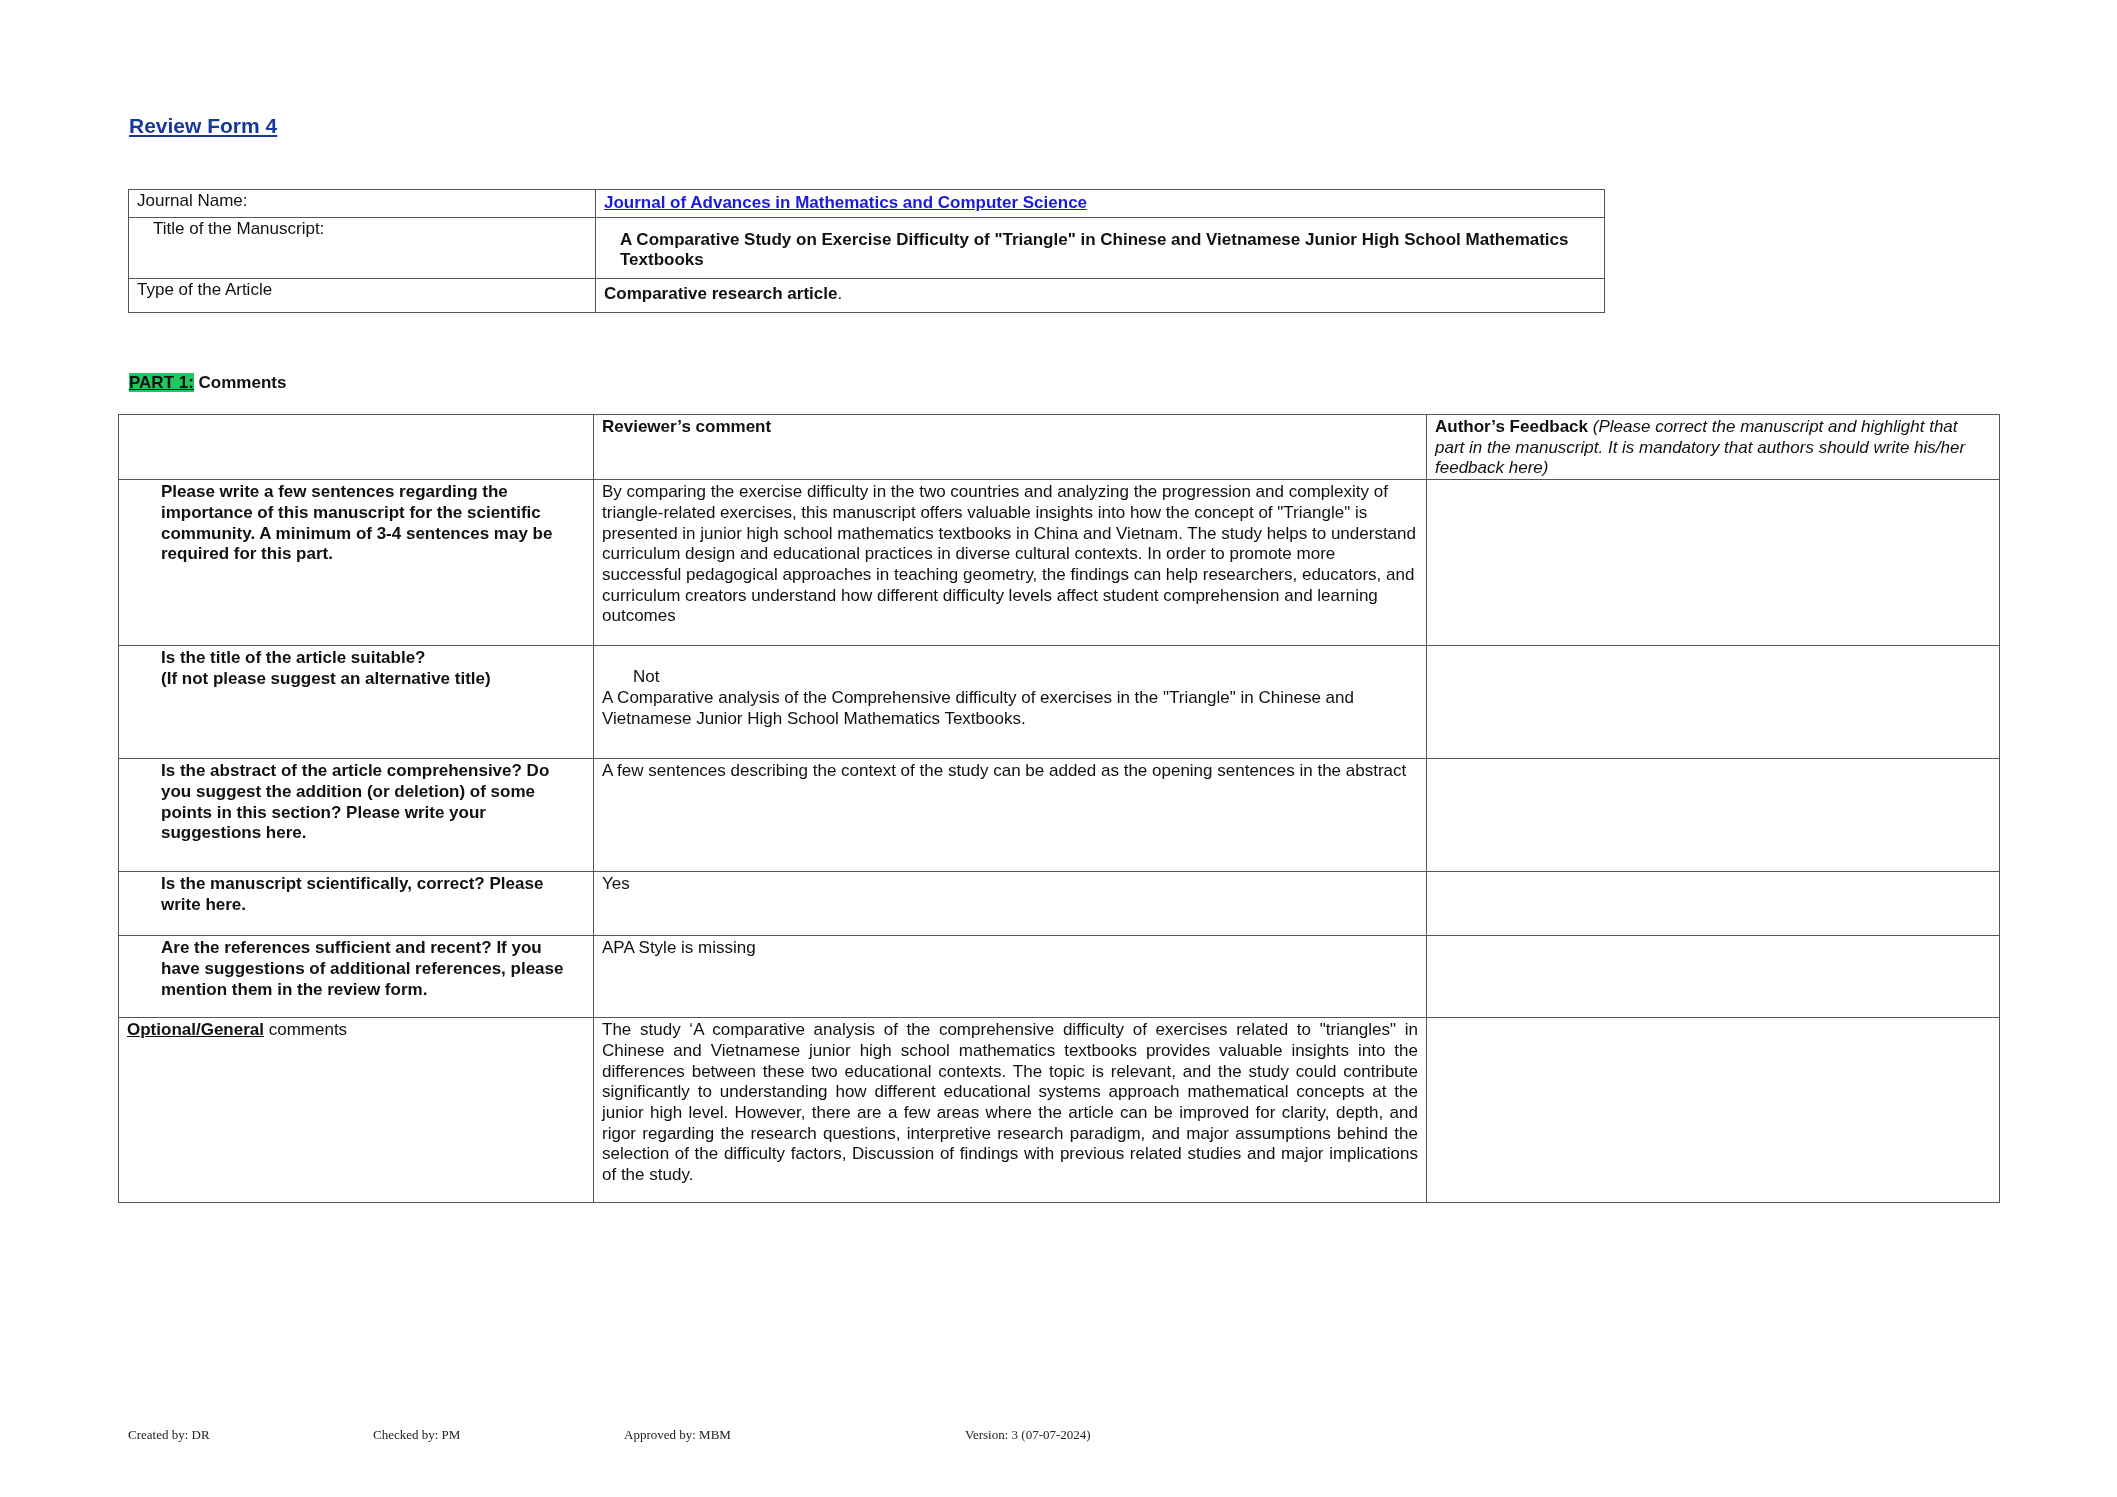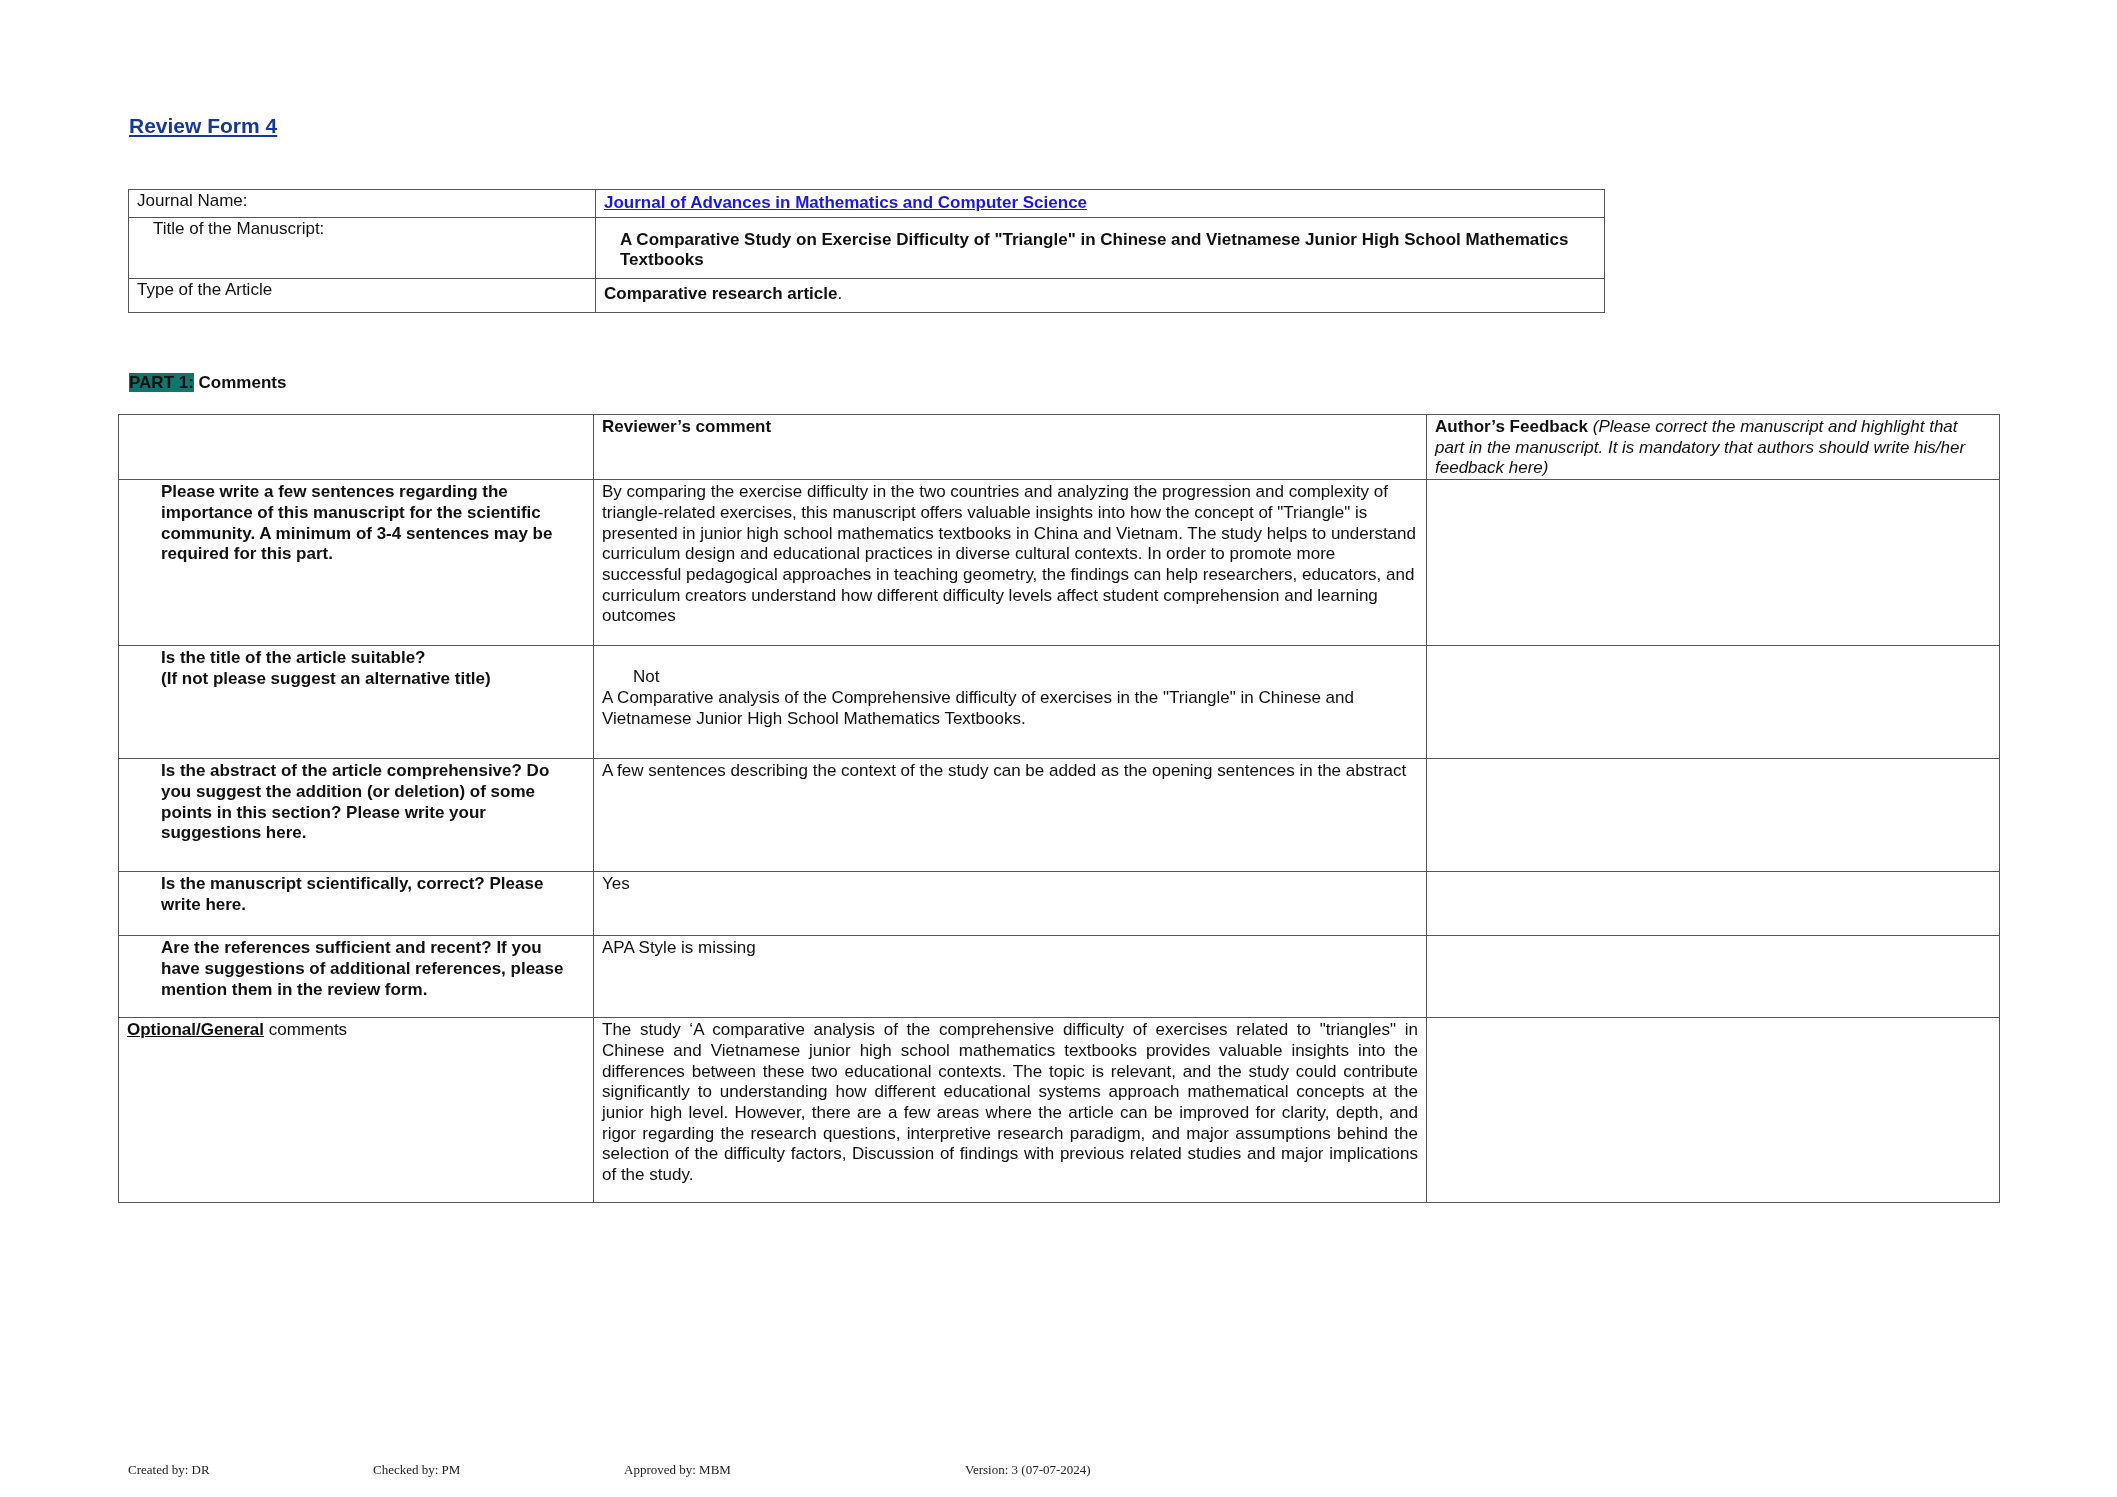--- a/index.html
+++ b/index.html
@@ -26,21 +26,21 @@
   .info-table tr.r4 td { height: 28px; }
   .info-table td.val { font-weight: bold; }
   .info-table tr.r1 td.val { padding-top: 3px; }
   .info-table tr.r2 td.val { padding-top: 3px; }
   .info-table tr.r3 td.val { vertical-align: middle; padding-top: 4px; }
   .info-table tr.r4 td.val { padding-top: 5px; }
   .val .normal { font-weight: normal; }
   .journal-link { color: #1a1adc; text-decoration: underline; cursor: pointer; }
 
   .part-heading { left: 129px; top: 373px; font-size: 17px; font-weight: bold; }
-  .part-heading .hl { background: #0f766e; }
+  .part-heading .hl { background: #22c55e; text-decoration: underline; }
 
   
   .comments-table { left: 118px; top: 414px; width: 1881px; }
   .comments-table td {
     border: 1.5px solid #555; font-size: 17px; vertical-align: top;
     line-height: 20.7px; padding: 2px 8px 0 8px;
   }
   .comments-table col.c1 { width: 475px; }
   .comments-table col.c2 { width: 833px; }
   .comments-table col.c3 { width: 573px; }
@@ -54,21 +54,21 @@
   .row-h2 td { height: 110px; }
   .row-h3 td { height: 110px; }
   .row-h4 td { height: 61px; }
   .row-h5 td { height: 79px; }
   .row-h6 td { height: 59px; }
   .row-h7 td { height: 182px; }
   .not-line { padding-left: 31px; display: block; margin-top: 19px; }
   .opt-bold { font-weight: bold; text-decoration: underline; }
   .feedback-cell { cursor: text; }
 
-  .footer { top: 1462px; font-family: "Liberation Serif", serif; font-size: 13px; color: #222; }
+  .footer { top: 1427px; font-family: "Liberation Serif", serif; font-size: 13px; color: #222; }
 </style>
 </head>
 <body>
 
 <h1 class="abs page-title">Review Form 4</h1>
 
 <table class="abs info-table">
   <tbody>
       <tr class="r1">
     <td class="lbl">Journal Name:</td>

